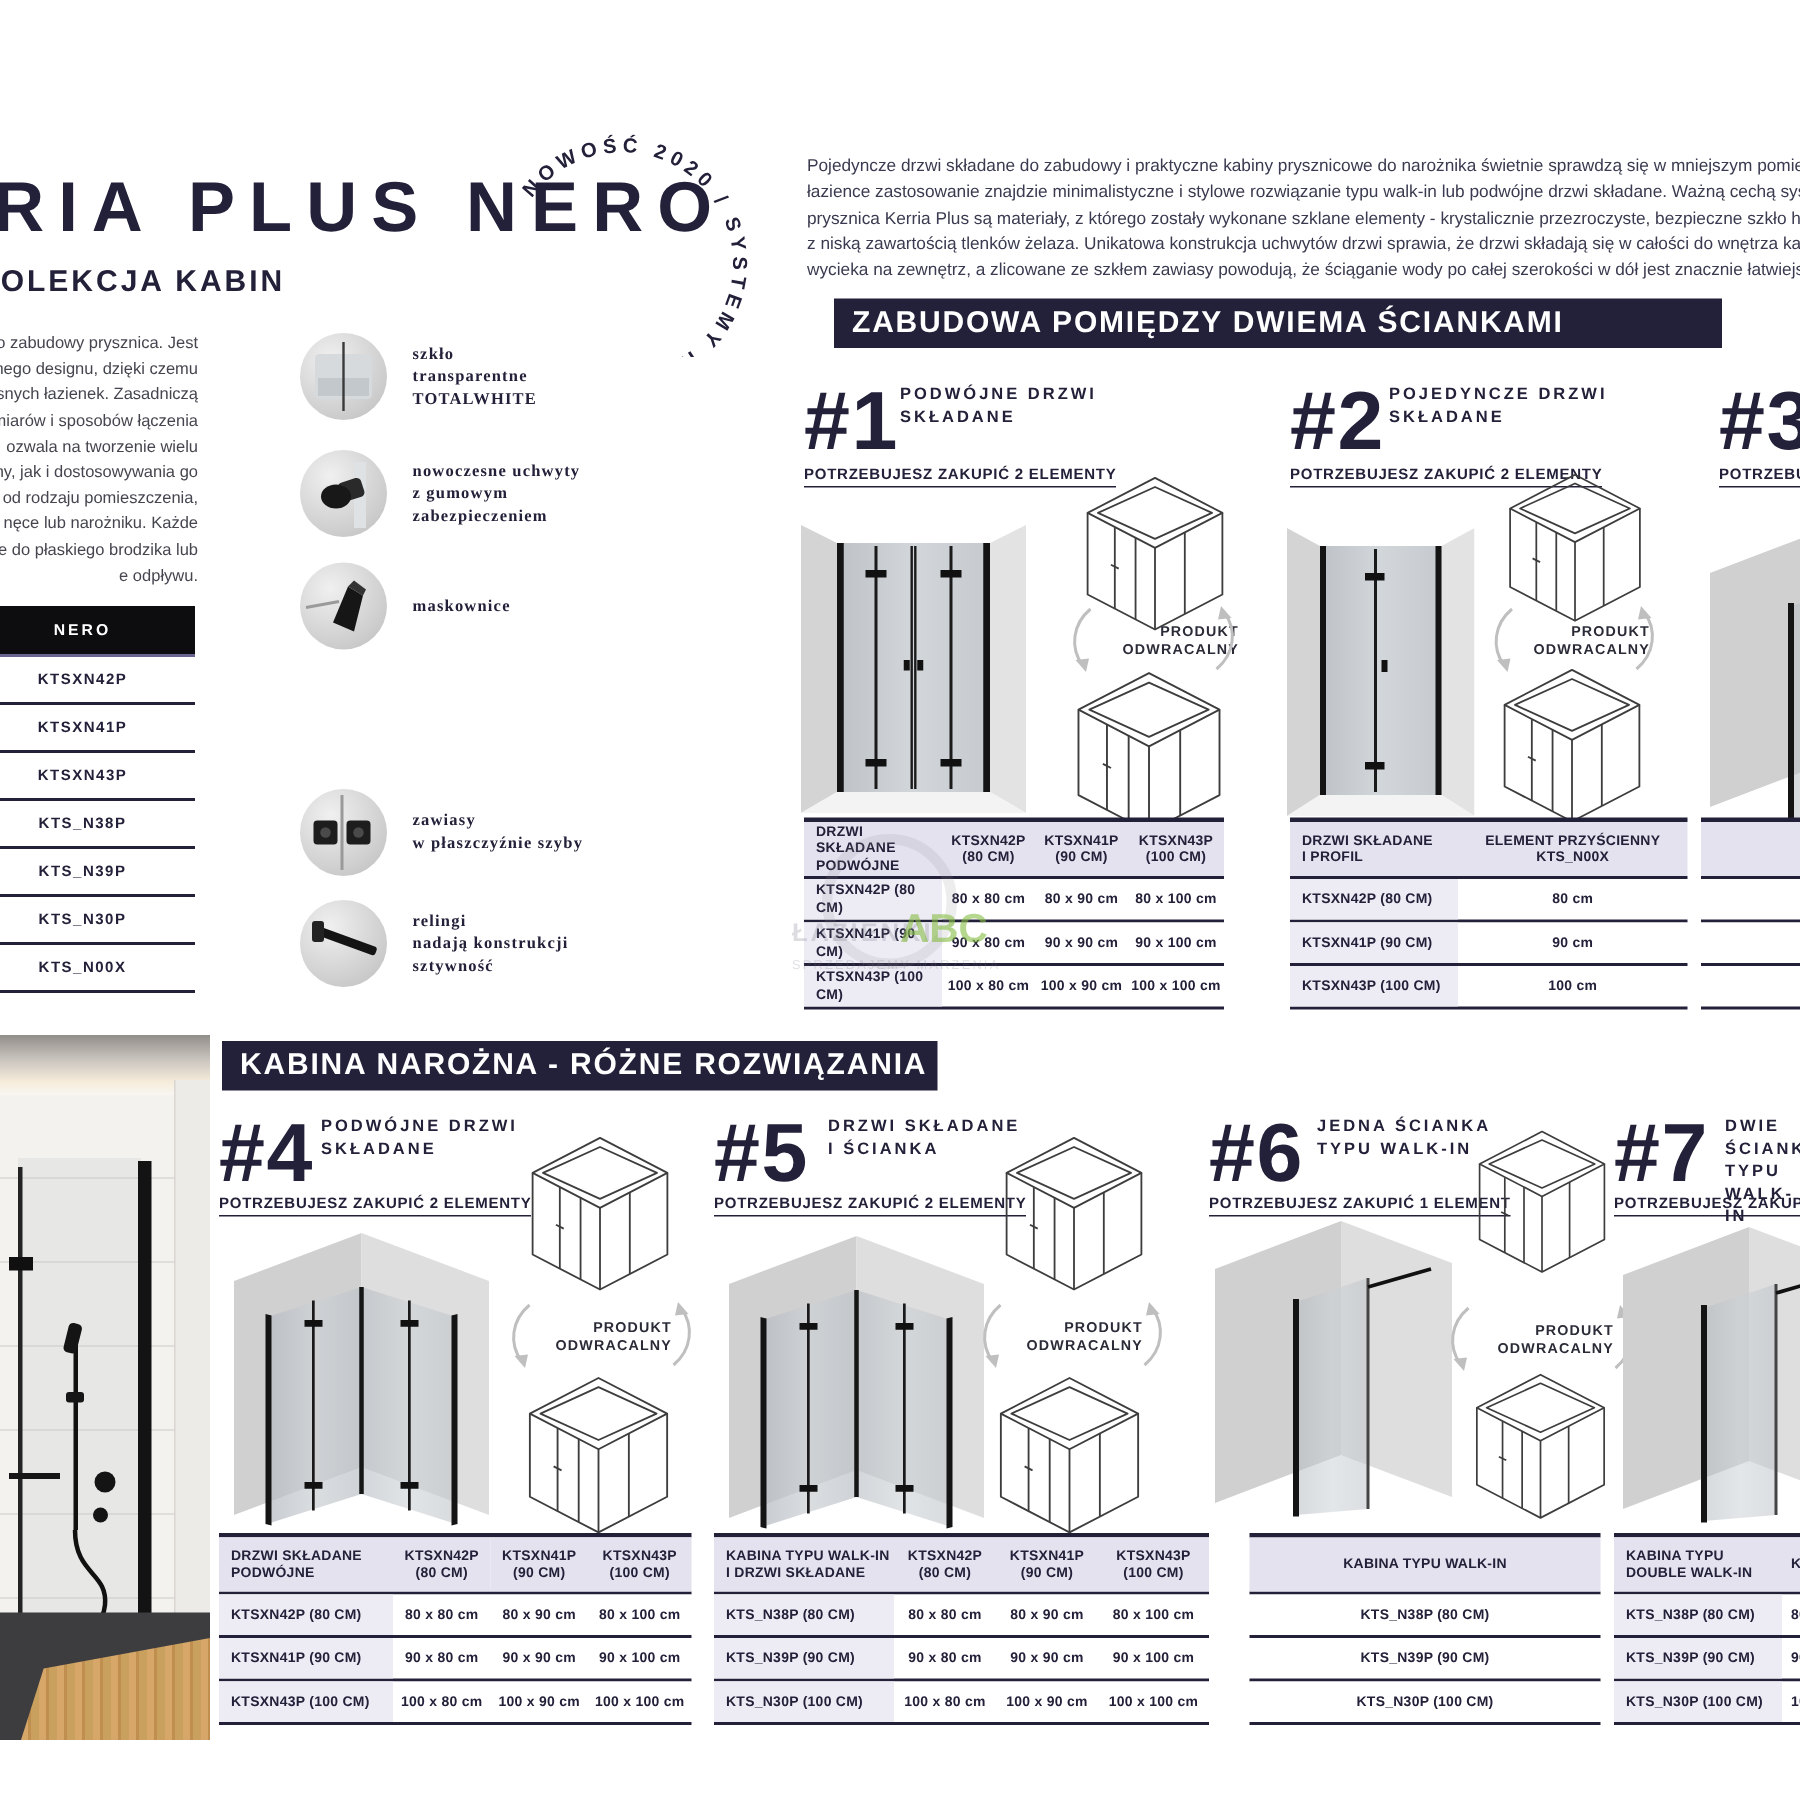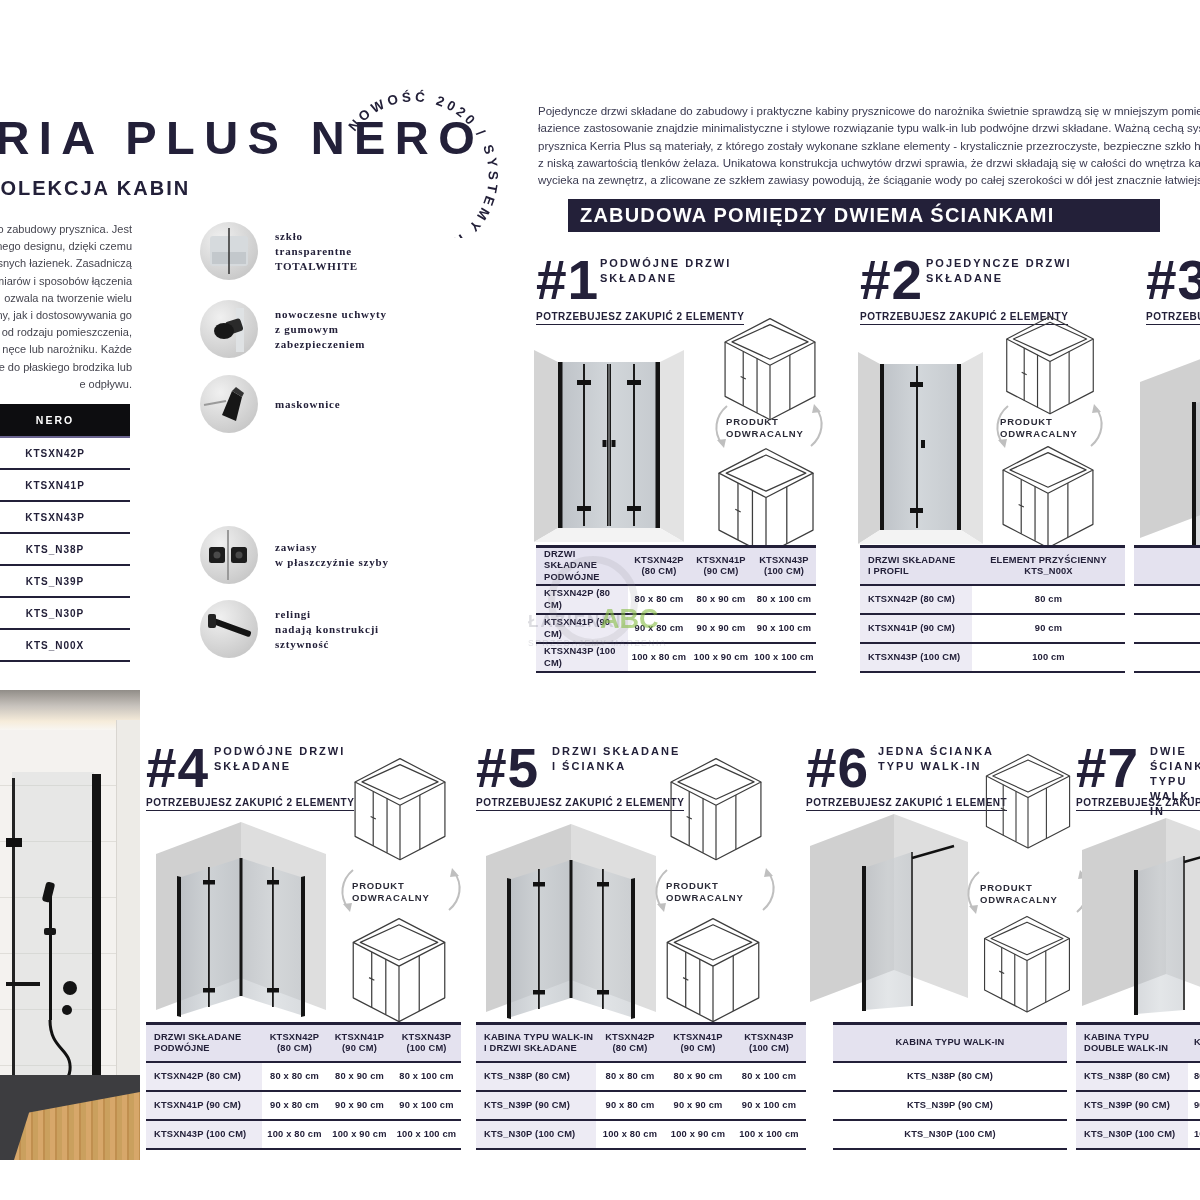--- a/index.html
+++ b/index.html
@@ -28,21 +28,21 @@
   .nero{position:absolute;left:-20px;top:404px;width:150px;}
   .nero-head{height:32px;background:#0d0d10;color:#fff;display:flex;align-items:center;justify-content:center;
              font-size:10.5px;font-weight:bold;letter-spacing:2px;border-bottom:2px solid #6a6490;}
   .nero-row{height:30px;border-bottom:2px solid #232039;display:flex;align-items:center;justify-content:center;
             font-size:10px;font-weight:bold;letter-spacing:1px;color:#232039;}
   .feat{position:absolute;left:200px;display:flex;gap:17px;align-items:center;width:260px;}
   .feat-circle{width:58px;height:58px;border-radius:50%;flex:0 0 58px;
                background:radial-gradient(circle at 35% 30%, #f0f0f0, #cfcfcf 65%, #bcbcbc);overflow:hidden;}
   .feat-label{font-size:11px;font-weight:bold;letter-spacing:0.8px;line-height:15px;white-space:pre-line;color:#232039;font-family:Liberation Serif, serif;}
   .rev-badge{position:absolute;font-size:9.5px;font-weight:bold;letter-spacing:0.8px;line-height:12px;
-             text-align:left;white-space:pre-line;color:#2b2b38;}
+             text-align:right;white-space:pre-line;color:#2b2b38;}
   .photo{position:absolute;left:0;top:690px;width:140px;height:470px;overflow:hidden;background:#f3f1ee;}
   .wm{position:absolute;pointer-events:none;}
 </style>
 </head>
 <body>
 
 <div class="page">
 
   <svg width="0" height="0" style="position:absolute" aria-hidden="true">
     <defs>
@@ -215,21 +215,21 @@
     </div>
     <div class="feat-label">zawiasy
 w płaszczyźnie szyby</div>
   </div>
 
   <div class="abs intro-right" style="left:538px;top:103px">Pojedyncze drzwi składane do zabudowy i praktyczne kabiny prysznicowe do narożnika świetnie sprawdzą się w mniejszym pomieszczeniu. W 
 łazience zastosowanie znajdzie minimalistyczne i stylowe rozwiązanie typu walk-in lub podwójne drzwi składane. Ważną cechą systemu do za
 prysznica Kerria Plus są materiały, z którego zostały wykonane szklane elementy - krystalicznie przezroczyste, bezpieczne szkło hartowane TOTA
 z niską zawartością tlenków żelaza. Unikatowa konstrukcja uchwytów drzwi sprawia, że drzwi składają się w całości do wnętrza kabiny, przez co 
 wycieka na zewnętrz, a zlicowane ze szkłem zawiasy powodują, że ściąganie wody po całej szerokości w dół jest znacznie łatwiejsze.</div>
-  <div class="abs banner" style="left:568px;top:199px;width:592px">ZABUDOWA POMIĘDZY DWIEMA ŚCIANKAMI</div>
+  <div class="abs banner" style="left:556px;top:199px;width:592px">ZABUDOWA POMIĘDZY DWIEMA ŚCIANKAMI</div>
 
   <div class="abs secnum" style="left:536px;top:248px">#1</div>
   <div class="abs sectitle" style="left:600px;top:256px">PODWÓJNE DRZWI
 SKŁADANE</div>
   <div class="abs" style="left:536px;top:306px"><span class="secnote">POTRZEBUJESZ ZAKUPIĆ 2 ELEMENTY</span></div>
   <svg class="abs" style="left:534px;top:336px" width="150" height="210">
       <use href="#nicheDouble"></use>
     </svg>
   <svg class="abs" style="left:722px;top:316px" width="96" height="108" viewBox="0 0 110 125">
       <use href="#isoBox"></use>
@@ -361,20 +361,21 @@
       <rect x="44" y="58" width="12" height="7" rx="2" fill="#161616"></rect>
       <circle cx="70" cy="118" r="7" fill="#141414"></circle>
       <circle cx="67" cy="140" r="5" fill="#141414"></circle>
       <rect x="6" y="112" width="34" height="4" fill="#161616"></rect>
       <path d="M 50,150 C 50,180 72,178 70,200 C 69,212 60,216 58,224" fill="none" stroke="#111" stroke-width="3"></path>
     </svg>
     <div class="abs" style="left:0;top:385px;width:140px;height:85px;background:#3d3d40"></div>
     <div class="abs" style="left:14px;top:402px;width:126px;height:68px;background:repeating-linear-gradient(90deg,#d7a76a 0 5px,#c08f4f 5px 7px,#caa05e 7px 12px);clip-path:polygon(12% 30%,100% 0,100% 100%,0 100%)"></div>
   </div>
 
+  <div class="abs banner" style="left:148px;top:694px;width:477px">KABINA NAROŻNA - RÓŻNE ROZWIĄZANIA</div>
 
   <div class="abs secnum" style="left:146px;top:736px">#4</div>
   <div class="abs sectitle" style="left:214px;top:744px">PODWÓJNE DRZWI
 SKŁADANE</div>
   <div class="abs" style="left:146px;top:792px"><span class="secnote">POTRZEBUJESZ ZAKUPIĆ 2 ELEMENTY</span></div>
   <svg class="abs" style="left:148px;top:806px" width="185" height="212">
       <use href="#cornerCab"></use>
     </svg>
   <svg class="abs" style="left:352px;top:756px" width="96" height="108" viewBox="0 0 110 125">
       <use href="#isoBox"></use>

